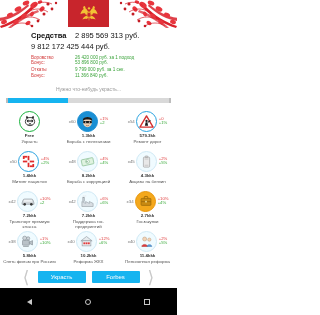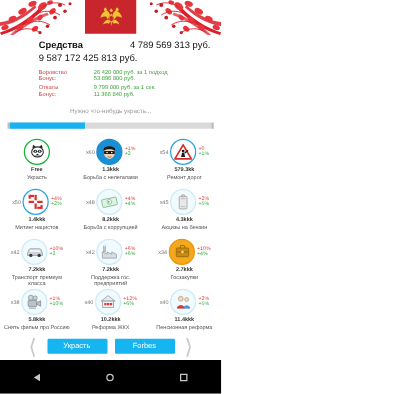--- a/index.html
+++ b/index.html
@@ -15,21 +15,21 @@
   .header { position: relative; height: 28px; width: 177px; overflow: hidden; background:#fff; }
   .khokh { position:absolute; top:0; width:72px; height:28px; }
   .khokh.left { left:-2px; }
   .khokh.right { right:-2px; transform: scaleX(-1); }
   .emblem { position:absolute; left:68px; top:0px; width:41px; height:27px;
             background:#c8252c; display:flex; align-items:center; justify-content:center; }
   .emblem svg { display:block; }
 
   
   .stats { padding: 3px 0 0 0; }
-  .stat-row { display:flex; align-items:flex-end; padding-left:31px; line-height:10px; margin-bottom:1px;gap:29px; }
+  .stat-row { display:flex; align-items:flex-end; padding-left:31px; line-height:10px; margin-bottom:1px; }
   .stat-label { font-size:7.5px; font-weight:bold; color:#111; width:44px; }
   .stat-value { font-size:7.5px; color:#111; }
 
   .bonus-block { padding-left:31px; margin-top:3px; }
   .bonus-row { display:flex; align-items:flex-start; margin-bottom:2px; }
   .bonus-names { width:44px; }
   .bonus-name { font-size:4.6px; color:#d23b3b; line-height:5.2px; }
   .bonus-vals { }
   .bonus-val { font-size:4.6px; color:#3aa33a; line-height:5.2px; }
 
@@ -157,24 +157,24 @@
           <circle cx="40" cy="21" r="1.4"></circle>
         <circle cx="34" cy="26" r="1.3"></circle>
           <circle cx="58" cy="3" r="1.2"></circle>
       </g>
     </svg>
   </div>
 
   <div class="stats">
     <div class="stat-row">
       <span class="stat-label">Средства</span>
-      <span class="stat-value">4 789 569 313 руб.</span>
+      <span class="stat-value">2 895 569 313 руб.</span>
     </div>
     <div class="stat-row">
-      <span class="stat-value">9 587 172 425 813 руб.</span>
+      <span class="stat-value">9 812 172 425 444 руб.</span>
     </div>
 
     <div class="bonus-block">
       <div class="bonus-row">
         <div class="bonus-names">
           <div class="bonus-name">Воровство</div>
           <div class="bonus-name">Бонус:</div>
         </div>
         <div class="bonus-vals">
           <div class="bonus-val">26 420 000 руб. за 1 подход</div>

